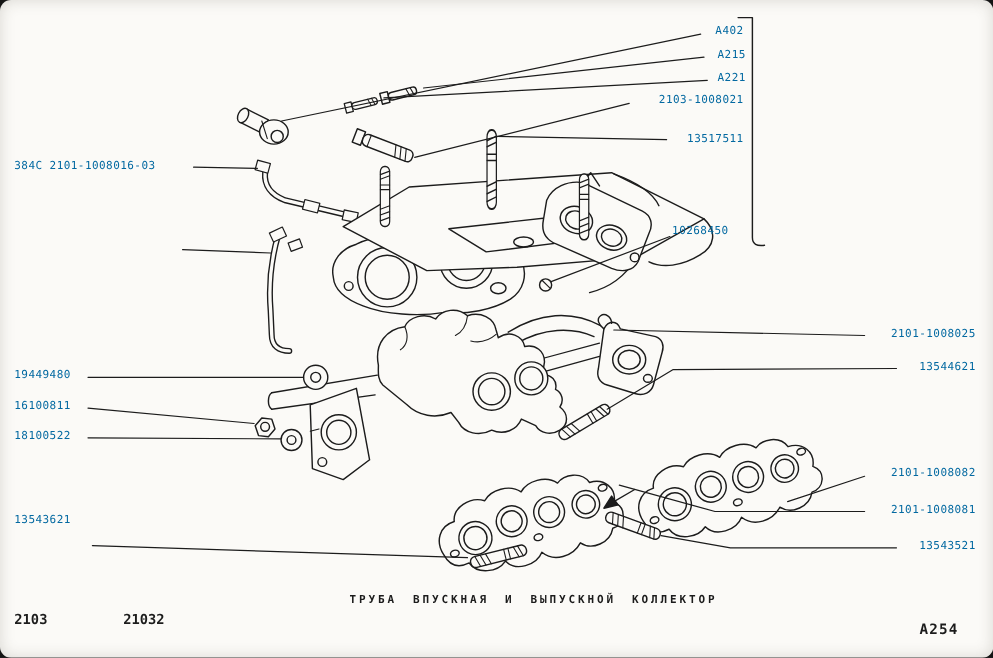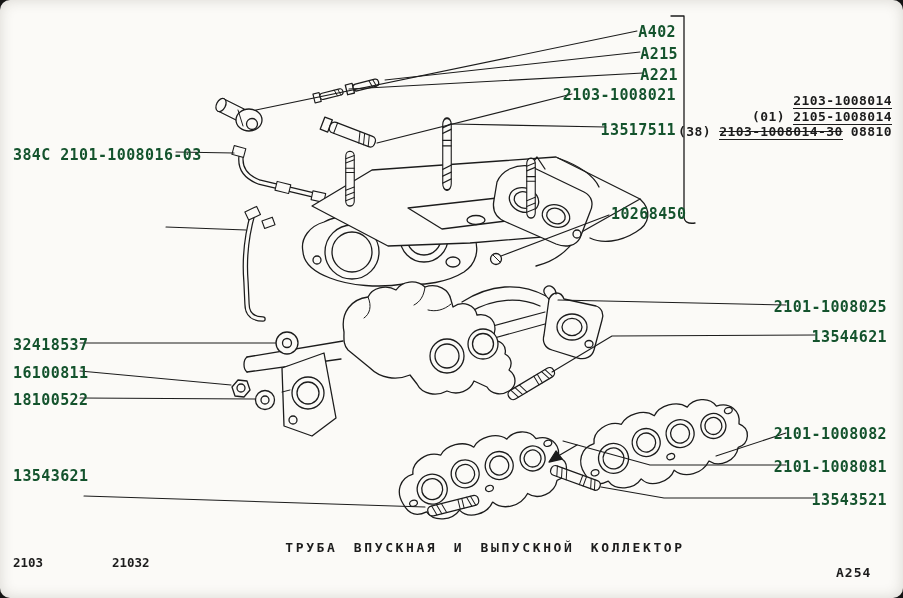--- a/index.html
+++ b/index.html
@@ -5,33 +5,33 @@
   html,body{margin:0;padding:0;background:#141414;}
   .sheet{
     position:relative;width:903px;height:598px;overflow:hidden;
     background:#fbfaf7;border-radius:10px;
     box-shadow:inset 0 0 14px rgba(60,55,45,.18);
     font-family:"DejaVu Sans Mono","Liberation Mono",monospace;
     color:#1c1c1c;
   }
   svg{position:absolute;left:0;top:0;}
   .lbl{
-    position:absolute;font-size:15px;font-weight:700;letter-spacing:.4px;
-    white-space:nowrap;color:#14532d;
+    position:absolute;font-size:10px;font-weight:400;letter-spacing:.4px;
+    white-space:nowrap;color:#0369a1;
   }
   .strike{text-decoration:line-through;}
   .u{border-bottom:1.6px solid #1c1c1c;}
   .variant-block{
     position:absolute;right:11px;top:93px;text-align:right;
     font-size:13px;font-weight:700;letter-spacing:.4px;line-height:15.5px;white-space:nowrap;
   }
   .apps{position:absolute;top:527px;font-size:12.5px;font-weight:700;line-height:14.5px;white-space:pre;}
   .caption{
     position:absolute;left:255px;top:540px;width:460px;text-align:center;
-    font-size:13px;font-weight:700;letter-spacing:2.6px;word-spacing:6px;white-space:nowrap;
+    font-size:10px;font-weight:700;letter-spacing:2.6px;word-spacing:6px;white-space:nowrap;
   }
   .sheet-code{position:absolute;left:836px;top:565px;font-size:13px;font-weight:700;letter-spacing:1px;}
 </style>
 </head>
 <body>
 
 <div class="sheet">
 
   <svg width="903" height="598" viewBox="0 0 903 598">
     <defs>
@@ -225,31 +225,26 @@
       <path d="M671,16 L684,16 L684,216 C684,222 688,224 695,223" stroke-width="1.3"></path>
     </g>
   </svg>
 
   <div class="lbl" style="right:227px;top:23px">A402</div>
   <div class="lbl" style="right:225px;top:45px">A215</div>
   <div class="lbl" style="right:225px;top:66px">A221</div>
   <div class="lbl" style="right:227px;top:86px">2103-1008021</div>
   <div class="lbl" style="right:227px;top:121px">13517511</div>
 
-  <div class="variant-block">
-    <div><span></span> <span class="u">2103-1008014</span></div>
-    <div><span>(01)</span> <span class="u">2105-1008014</span></div>
-    <div><span>(38)</span> <span class="u strike">2103-1008014-30</span> <span>08810</span></div>
-  </div>
 
   <div class="lbl" style="left:13px;top:146px">384C 2101-1008016-03</div>
 
   <div class="lbl" style="left:611px;top:205px">10268450</div>
 
-  <div class="lbl" style="left:13px;top:336px">32418537</div>
+  <div class="lbl" style="left:13px;top:336px">19449480</div>
   <div class="lbl" style="left:13px;top:364px">16100811</div>
   <div class="lbl" style="left:13px;top:391px">18100522</div>
   <div class="lbl" style="left:13px;top:467px">13543621</div>
 
   <div class="lbl" style="right:16px;top:298px">2101-1008025</div>
   <div class="lbl" style="right:16px;top:328px">13544621</div>
   <div class="lbl" style="right:16px;top:425px">2101-1008082</div>
   <div class="lbl" style="right:16px;top:458px">2101-1008081</div>
   <div class="lbl" style="right:16px;top:491px">13543521</div>
 

